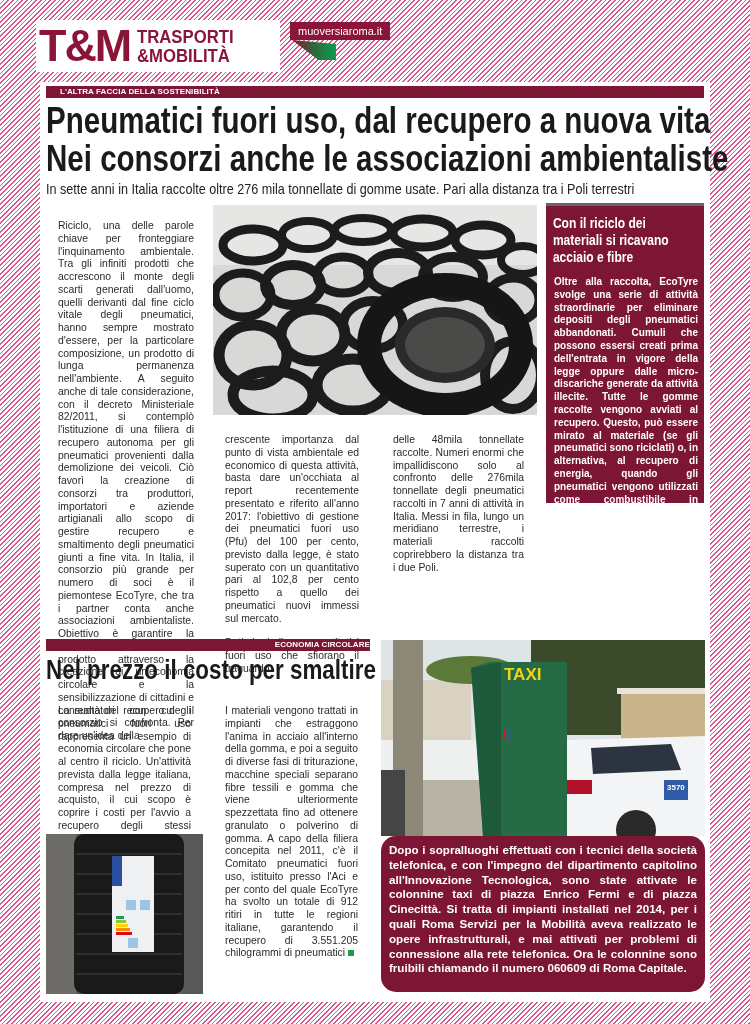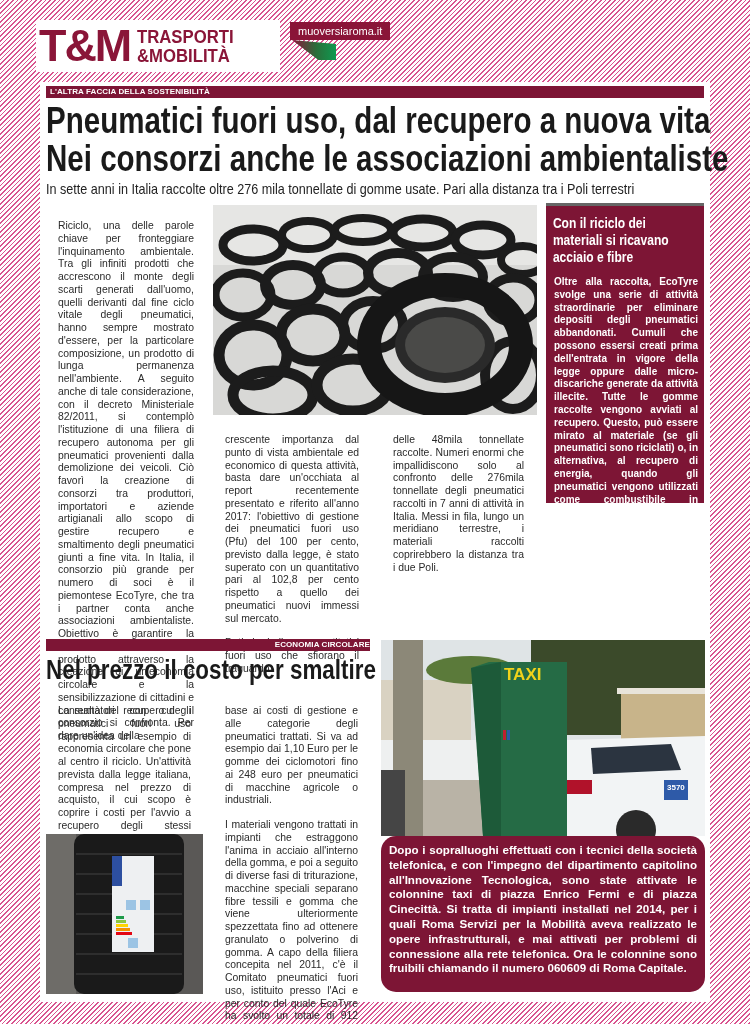--- a/index.html
+++ b/index.html
@@ -34,21 +34,21 @@
     background: #8a1538; color: #fff; font-size: 11px; line-height: 18px;
   }
   .site-ribbon {
     position: absolute; left: 292px; top: 40px; width: 44px; height: 20px;
     background: linear-gradient(90deg, #8a1538 0%, #2a6e3a 55%, #0e9a50 100%);
     clip-path: polygon(0 0, 100% 20%, 100% 100%, 60% 100%);
   }
   
   .kicker {
     position: absolute; background: #7d1535; color: #fff;
-    font-size: 8px; font-weight: 700; line-height: 12px; padding-left: 4px;
+    font-size: 8px; font-weight: 700; line-height: 12px; padding-left: 14px;
     letter-spacing: 0.1px;
   }
   .kicker.k1 { left: 46px; top: 86px; width: 658px; height: 12px; }
   .kicker.k2 { left: 46px; top: 639px; width: 324px; height: 12px; text-align: right; }
   .headline {
     position: absolute; left: 46px; font-weight: 700; color: #1a1a1a;
     transform-origin: left top; white-space: nowrap;
   }
   .h1a { top: 102px; font-size: 36px; line-height: 38px; transform: scaleX(0.82); }
   .h1b { top: 140px; font-size: 36px; line-height: 38px; transform: scaleX(0.82); }
@@ -194,21 +194,20 @@
     <rect x="70" y="82" width="8" height="3" fill="#1e9a4a"></rect>
     <rect x="70" y="86" width="10" height="3" fill="#8cc63f"></rect>
     <rect x="70" y="90" width="12" height="3" fill="#ffd400"></rect>
     <rect x="70" y="94" width="14" height="3" fill="#f39200"></rect>
     <rect x="70" y="98" width="16" height="3" fill="#e30613"></rect>
     <rect x="82" y="104" width="10" height="10" fill="#9cc4e4"></rect>
   </svg>
 </div>
 
 <div class="col c5">
-  <p>base ai costi di gestione e alle categorie degli pneumatici trattati. Si va ad esempio dai 1,10 Euro per le gomme dei ciclomotori fino ai 248 euro per pneumatici di macchine agricole o industriali.</p>
   <p><span>I materiali vengono trattati in impianti che estraggono l'anima in acciaio all'interno della gomma, e poi a seguito di diverse fasi di triturazione, macchine speciali separano fibre tessili e gomma che viene ulteriormente spezzettata fino ad ottenere granulato o polverino di gomma. A capo della filiera concepita nel 2011, c'è il Comitato pneumatici fuori uso, istituito presso l'Aci e per conto del quale EcoTyre ha svolto un totale di 912 ritiri in tutte le regioni italiane, garantendo il recupero di 3.551.205 chilogrammi di pneumatici</span><span class="end-mark"></span></p>
 </div>
 
 <div class="photo photo-taxi">
   <svg viewBox="0 0 324 196" preserveAspectRatio="none">
     <rect width="324" height="196" fill="#dfe4e6"></rect>
     <rect x="0" y="40" width="90" height="80" fill="#d9d2c2"></rect>
     <ellipse cx="90" cy="30" rx="45" ry="14" fill="#5b7a3a"></ellipse>
     <rect x="150" y="0" width="174" height="95" fill="#3b4a2a"></rect>
     <rect x="240" y="50" width="84" height="50" fill="#c8b48a"></rect>

